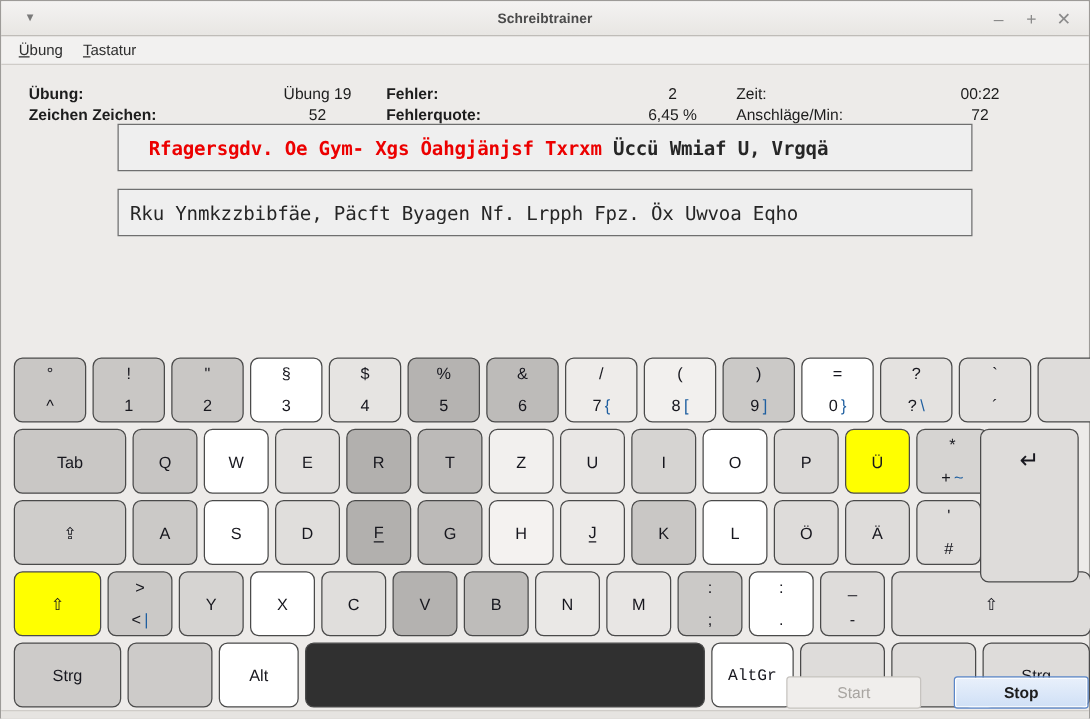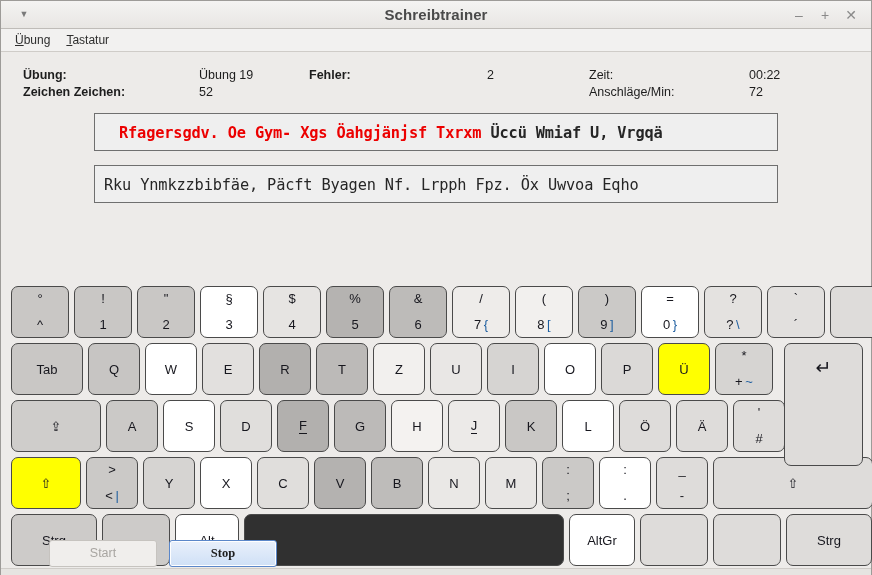--- a/index.html
+++ b/index.html
@@ -16,53 +16,53 @@
   .titlebar{
     position:relative;height:27px;
     background:linear-gradient(to bottom,#f4f3f2 0%,#e8e6e3 100%);
     border-bottom:1px solid #bfbcb8;
     display:flex;align-items:center;
   }
   .tb-left{width:46px;display:flex;align-items:center;justify-content:center;}
   .tb-caret{color:#7a7a7a;font-size:9px;line-height:9px;}
   .tb-title{
     position:absolute;left:0;right:0;text-align:center;
-    font-size:15px;color:#4a4a4a;font-weight:bold;letter-spacing:.1px;
+    font-size:11px;color:#4a4a4a;font-weight:bold;letter-spacing:.1px;
     pointer-events:none;
   }
   .tb-right{margin-left:auto;display:flex;align-items:center;gap:14px;
             padding-right:14px;z-index:2;}
   .tb-btn{font-size:14px;color:#8a8a8a;line-height:14px;width:12px;text-align:center;cursor:default;}
 
   
   .menubar{height:22px;background:#f2f1f0;border-bottom:1px solid #cfccc8;
            display:flex;align-items:center;padding:0 8px;gap:4px;}
   .menu-item{font-size:12px;color:#2e2e2e;padding:2px 6px;}
   .menu-item u{text-decoration:underline;}
 
   
   .content{background:#edebe9;height:calc(100% - 50px);position:relative;}
   .stats{display:flex;padding:16px 22px 0 22px;font-size:12.5px;color:#1d1d1d;}
   .stat-group{display:flex;flex-direction:column;gap:3px;}
   .stat-row{display:flex;}
   .stat-label{white-space:nowrap;}
-  .stat-value{text-align:left;white-space:nowrap;}
+  .stat-value{text-align:center;white-space:nowrap;}
   .g1{width:286px;} .g1 .stat-label{width:176px;font-weight:bold;} .g1 .stat-value{width:110px;}
   .g2{width:280px;} .g2 .stat-label{width:178px;font-weight:bold;} .g2 .stat-value{width:102px;}
   .g3{width:auto;}  .g3 .stat-label{width:160px;} .g3 .stat-value{width:70px;}
 
   
   .textbox{
     margin:0 auto;width:684px;box-sizing:border-box;
     border:1px solid #6f6f6f;background:#efefef;
     font-family:"DejaVu Sans Mono","Liberation Mono",monospace;
     font-size:15.3px;letter-spacing:-0.15px;
     padding:7px 9px;white-space:pre;overflow:hidden;
   }
-  #target-box{margin-top:14px;height:38px;line-height:24px;padding-left:24px;}
+  #target-box{height:38px;line-height:24px;padding-left:24px;}
   #typed-box{margin-top:14px;height:38px;line-height:24px;color:#262626;}
   .typed-wrong{color:#ec0000;font-weight:bold;}
   .typed-rest{color:#262626;font-weight:bold;}
 
   
   .keyboard{position:absolute;left:10px;top:234px;width:852px;}
   .krow{display:flex;gap:5px;margin-bottom:5px;height:52px;position:relative;}
   .key{
     box-sizing:border-box;border:1px solid #4a4a4a;border-radius:7px;
     background:#d6d4d2;position:relative;flex:0 0 auto;height:52px;
@@ -76,32 +76,31 @@
   .key.dual .bot{position:absolute;bottom:5px;left:0;right:0;text-align:center;font-size:13px;}
   .alt3{color:#1f5fa0;}
   .hm{border-bottom:1.4px solid #17171e;padding-bottom:0px;}
   .enter-key{
     position:absolute;right:0;top:0;width:77px;height:109px;
     border:1px solid #4a4a4a;border-radius:7px;background:#d6d4d2;
     display:flex;align-items:flex-start;justify-content:center;padding-top:12px;
     font-size:19px;color:#17171e;z-index:3;
   }
   .btnrow{position:absolute;left:0;right:0;bottom:8px;display:flex;
-          justify-content:flex-start;gap:12px;margin-left:48px;}
+          justify-content:flex-end;gap:26px;margin-left:48px;}
   .btn{
     font-size:12.5px;padding:5px 22px;border-radius:3px;
     background:linear-gradient(to bottom,#fbfbfb,#ebe9e7);
     border:1px solid #b3b0ac;color:#1d1d1d;min-width:62px;text-align:center;
   }
   .btn.disabled{color:#a8a5a1;background:#f0eeec;border-color:#c6c3bf;}
   .btn.focus{
     background:linear-gradient(to bottom,#e9f0fb,#cfe0f6);
     border:1px solid #5b87c9;font-weight:bold;
     box-shadow:inset 0 0 0 1px #ffffff;
-    font-family:Liberation Serif, serif;
   }
   .statusbar{position:absolute;left:0;right:0;bottom:0;height:6px;background:#e6e4e1;
              border-top:1px solid #cfccc8;}
 </style>
 </head>
 <body>
 
 <div id="app">
 
   <div class="titlebar">
@@ -132,20 +131,24 @@
         <div class="stat-row">
           <span class="stat-label">Zeichen Zeichen:</span>
           <span class="stat-value">52</span>
         </div>
       </div>
       <div class="stat-group g2">
         <div class="stat-row">
           <span class="stat-label">Fehler:</span>
           <span class="stat-value">2</span>
         </div>
+        <div class="stat-row">
+          <span class="stat-label">Fehlerquote:</span>
+          <span class="stat-value">6,45 %</span>
+        </div>
       </div>
       <div class="stat-group g3">
         <div class="stat-row">
           <span class="stat-label">Zeit:</span>
           <span class="stat-value">00:22</span>
         </div>
         <div class="stat-row">
           <span class="stat-label">Anschläge/Min:</span>
           <span class="stat-value">72</span>
         </div>
@@ -206,21 +209,21 @@
             <div class="top">?</div>
             <div class="bot">?<span class="alt3"> \</span></div>
           </div>
           <div class="key dual" style="width: 58px; background: rgb(226, 224, 222);">
             <div class="top">`</div>
             <div class="bot">´</div>
           </div>
           <div class="key" style="width: 135px; background: rgb(222, 220, 218);"></div>
         </div>
         <div class="krow">
-          <div class="key" style="width: 72px; background: rgb(201, 199, 197);">
+          <div class="key" style="width: 90px; background: rgb(201, 199, 197);">
             <span class="lbl">Tab</span>
           </div>
           <div class="key" style="width: 52px; background: rgb(199, 197, 195);">
             <span class="lbl">Q</span>
           </div>
           <div class="key" style="width: 52px; background: rgb(255, 255, 255);">
             <span class="lbl">W</span>
           </div>
           <div class="key" style="width: 52px; background: rgb(226, 224, 222);">
             <span class="lbl">E</span>
@@ -348,21 +351,21 @@
           </div>
           <div class="key" style="width: 68px; background: rgb(205, 203, 201);">
             <span class="lbl"></span>
           </div>
           <div class="key" style="width: 64px; background: rgb(255, 255, 255);">
             <span class="lbl">Alt</span>
           </div>
           <div class="key" style="width: 320px; background: rgb(48, 48, 48);">
             <span class="lbl"></span>
           </div>
-          <div class="key" style="width: 66px; background: rgb(255, 255, 255);">
+          <div class="key" style="width: 66px; background: rgb(255, 255, 255); font-family: Liberation Mono, monospace;">
             <span class="lbl">AltGr</span>
           </div>
           <div class="key" style="width: 68px; background: rgb(222, 220, 218);">
             <span class="lbl"></span>
           </div>
           <div class="key" style="width: 68px; background: rgb(222, 220, 218);">
             <span class="lbl"></span>
           </div>
           <div class="key" style="width: 86px; background: rgb(222, 220, 218);">
             <span class="lbl">Strg</span>

